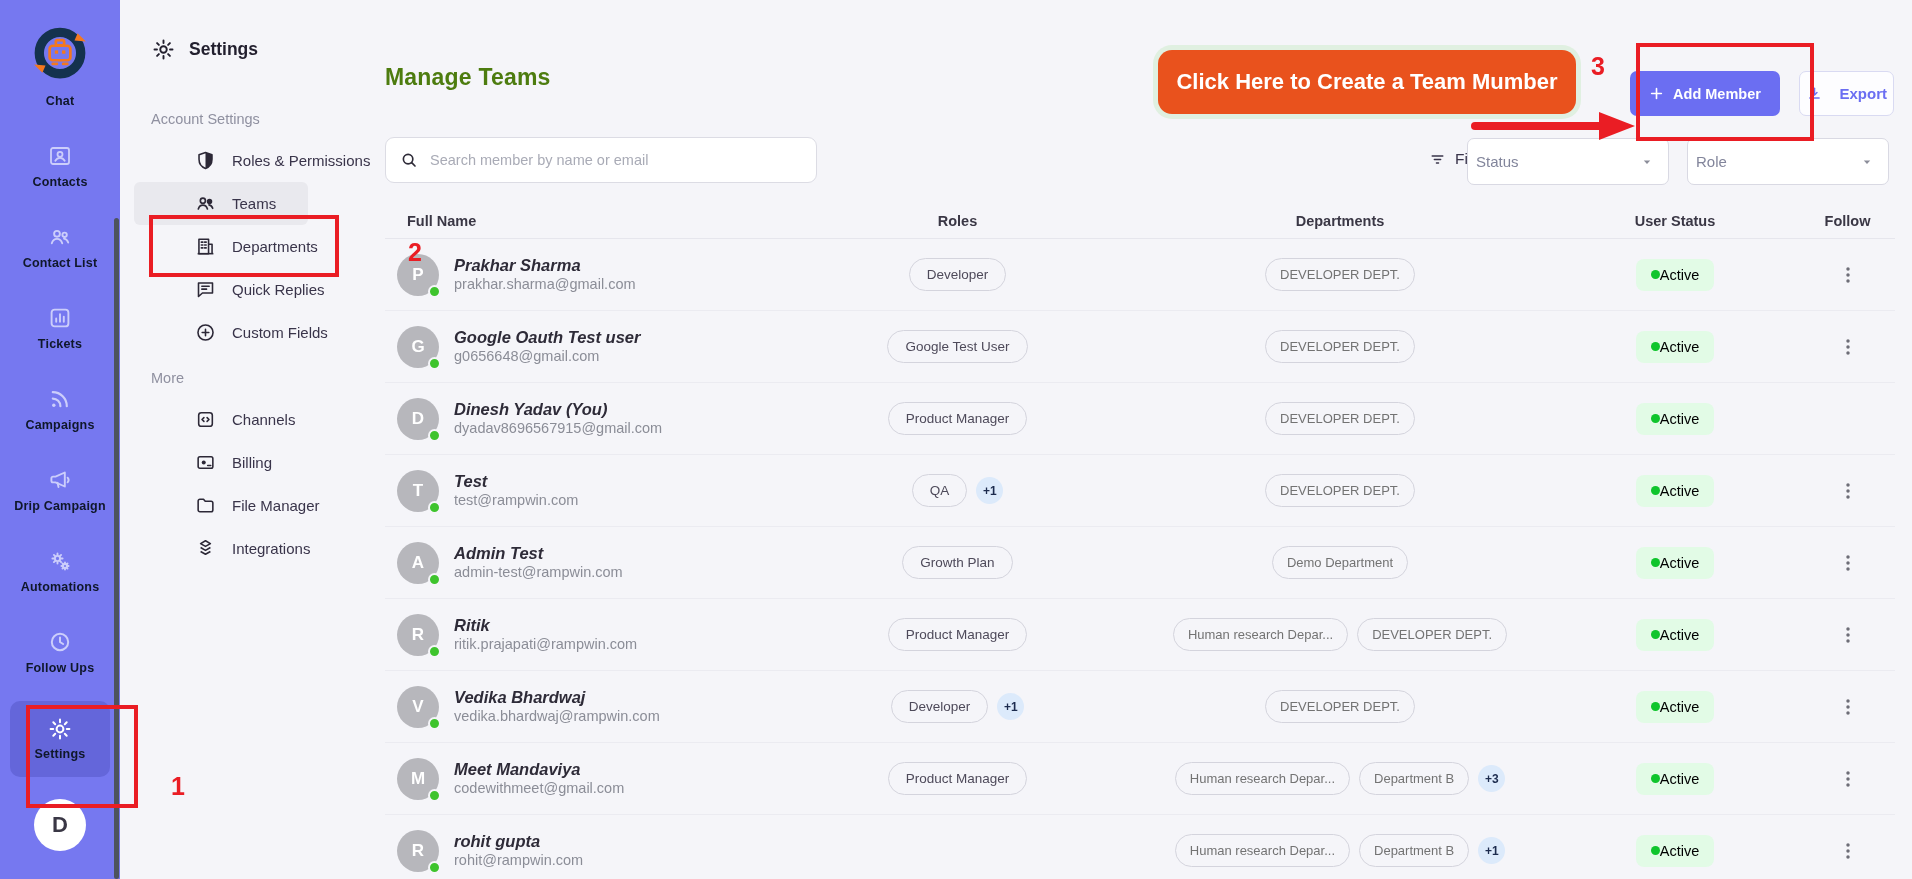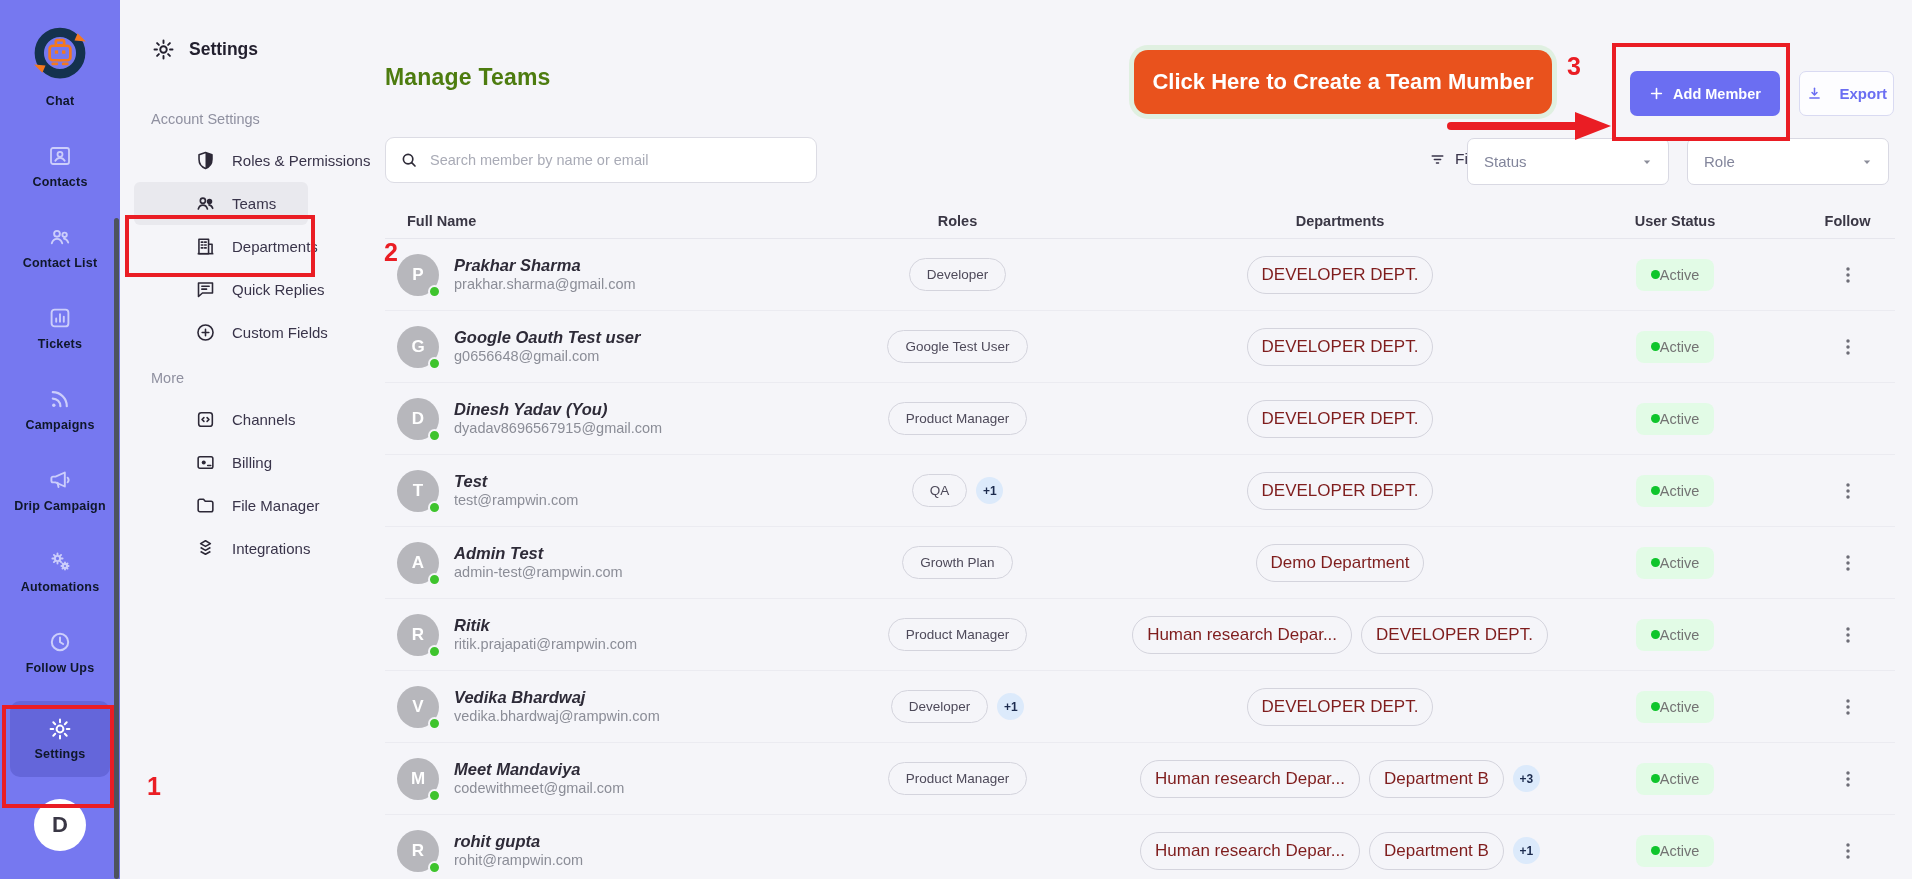--- a/index.html
+++ b/index.html
@@ -68,21 +68,21 @@
   .btn-export { position:absolute; left:1424px; top:71px; width:95px; height:45px; background:#fdfdff;
                 color:#6b6ef2; border:1px solid #d9daf2; border-radius:7px; display:flex;
                 align-items:center; justify-content:space-between; gap:8px; font-size:15px; font-weight:700;
                 cursor:pointer; font-family:inherit; }
   .btn-export .icn { width:17px; height:17px; }
   .filterby { position:absolute; left:1054px; top:150px; display:flex; align-items:center; gap:9px;
               font-size:15.5px; color:#39344a; }
   .filterby .icn { width:17px; height:17px; color:#39344a; }
   .dd { position:absolute; top:138px; width:202px; height:47px; background:#fff;
         border:1px solid #d9d9e3; border-radius:7px; display:flex; align-items:center;
-        justify-content:space-between; padding:0 14px 0 16px; font-size:15px; color:#82859b;
+        justify-content:space-between; padding:0 14px 0 8px; font-size:15px; color:#82859b;
         cursor:pointer; }
   .dd .icn { width:14px; height:14px; color:#8b8d99; }
   .dd-status { left:1092px; }
   .dd-role { left:1312px; }
 
   
   .table { position:absolute; left:10px; top:203px; width:1510px; }
   .thead, .trow { display:grid; grid-template-columns:400px 345px 420px 250px 95px; align-items:center; }
   .thead { height:36px; border-bottom:1px solid #e6e6ed; }
   .th { font-size:14.5px; font-weight:700; color:#3a3745; text-align:center; }
@@ -92,34 +92,34 @@
   .avatar { position:relative; width:42px; height:42px; border-radius:50%; background:#b7b7bc;
             color:#fff; font-size:17px; font-weight:600; display:flex; align-items:center;
             justify-content:center; flex:none; }
   .odot { position:absolute; right:-2px; bottom:-2px; width:13px; height:13px; border-radius:50%;
           background:#3ec42d; border:2px solid #f5f5f9; }
   .mname { font-size:16.5px; font-weight:600; color:#2e2b38; line-height:1.25; white-space:nowrap;font-style:italic; }
   .memail { font-size:14.5px; color:#8b8d97; line-height:1.3; white-space:nowrap; }
   .cell-roles, .cell-depts { display:flex; align-items:center; justify-content:center; gap:9px; }
   .chip { border:1px solid #d4d4dd; border-radius:999px; padding:8px 17px; font-size:13.5px;
           color:#4e4a5a; white-space:nowrap; }
-  .dept-chip { font-size:17px; padding:8px 14px; color:#7f1d1d; }
+  .dept-chip { font-size:13px; padding:8px 14px; color:#737373; }
   .plusbadge { width:27px; height:27px; border-radius:50%; background:#dceafb; color:#1c2b4e;
                font-size:12px; font-weight:700; display:flex; align-items:center;
                justify-content:center; cursor:pointer; flex:none; }
   .cell-status { display:flex; justify-content:center; }
   .stchip { display:flex; align-items:center; gap:0; background:#e2fbe6; border-radius:8px;
-            padding:8px 15px; font-size:14.5px; color:#737373; }
+            padding:8px 15px; font-size:14.5px; color:#000000; }
   .stdot { width:9px; height:9px; border-radius:50%; background:#0fc52c; }
   .cell-action { display:flex; justify-content:center; }
   .kebab { width:22px; height:26px; color:#6d6d77; cursor:pointer; }
   .kebab svg { width:100%; height:100%; }
 
   
-  .overlay { position:absolute; inset:0; pointer-events:none; z-index:40; }
+  .overlay { position:absolute; inset:0; pointer-events:none; z-index:40;margin-left:24px; }
   .callout { position:absolute; left:1134px; top:50px; width:418px; height:64px; background:#e9521d;
              border-radius:14px; display:flex; align-items:center; justify-content:center; color:#fff;
              font-size:22px; font-weight:700; box-shadow:0 0 0 5px #e0f0e1; white-space:nowrap; }
   .rbox { position:absolute; border:4px solid #ea1d24; }
   .rbox1 { left:2px; top:705px; width:112px; height:103px; }
   .rbox2 { left:125px; top:215px; width:190px; height:62px; }
   .rbox3 { left:1612px; top:43px; width:178px; height:98px; }
   .rnum { position:absolute; color:#ea1d24; font-size:25px; font-weight:700; }
   .rnum1 { left:147px; top:772px; } .rnum2 { left:384px; top:238px; } .rnum3 { left:1567px; top:52px; }
   .rarrow { position:absolute; left:1447px; top:112px; width:165px; height:28px; }

